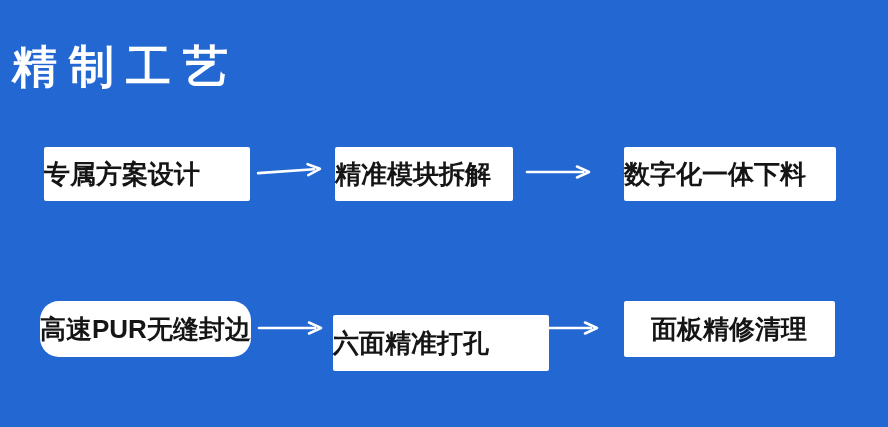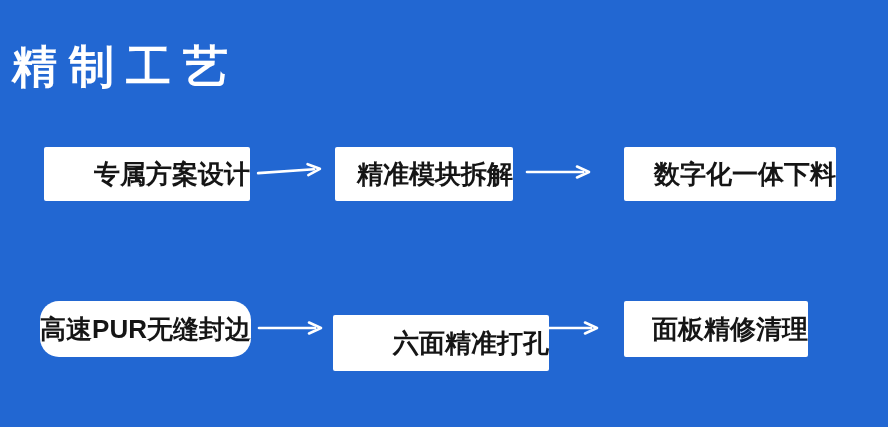--- a/index.html
+++ b/index.html
@@ -25,21 +25,21 @@
     line-height: 46px;
     font-weight: 700;
     letter-spacing: 12px;
     text-indent: 12px; 
     color: var(--title-text, #ffffff);
   }
   .step-box {
     position: absolute;
     display: flex;
     align-items: center;
-    justify-content: flex-end;
+    justify-content: flex-start;
     background: var(--box-background, #ffffff);
     border-radius: 2px;
   }
   .step-box span {
     font-size: 26px;
     font-weight: 700;
     color: var(--box-text, #151515);
     white-space: nowrap;
   }
   .arrow {
@@ -56,21 +56,21 @@
   }
   
   .b-r1-1 { left: 44px;  top: 147px; width: 206px; height: 54px; }
   .b-r1-2 { left: 335px; top: 147px; width: 178px; height: 54px; }
   .b-r1-3 { left: 624px; top: 147px; width: 212px; height: 54px; }
   .a-r1-1 { left: 256px; top: 163px; transform: rotate(-4deg); }
   .a-r1-2 { left: 525px; top: 164px; }
   
   .b-r2-1 { left: 40px;  top: 301px; width: 211px; height: 56px; border-radius: 19px; }
   .b-r2-2 { left: 333px; top: 315px; width: 216px; height: 56px; }
-  .b-r2-3 { left: 624px; top: 301px; width: 184px; height: 56px; }
+  .b-r2-3 { left: 624px; top: 301px; width: 184px; height: 56px; padding-left: 27px; }
   .a-r2-1 { left: 257px; top: 320px; }
   .a-r2-2 { left: 533px; top: 320px; }
 </style>
 </head>
 <body>
 
 <div class="canvas">
 
   <h1 class="title">精制工艺</h1>
 

